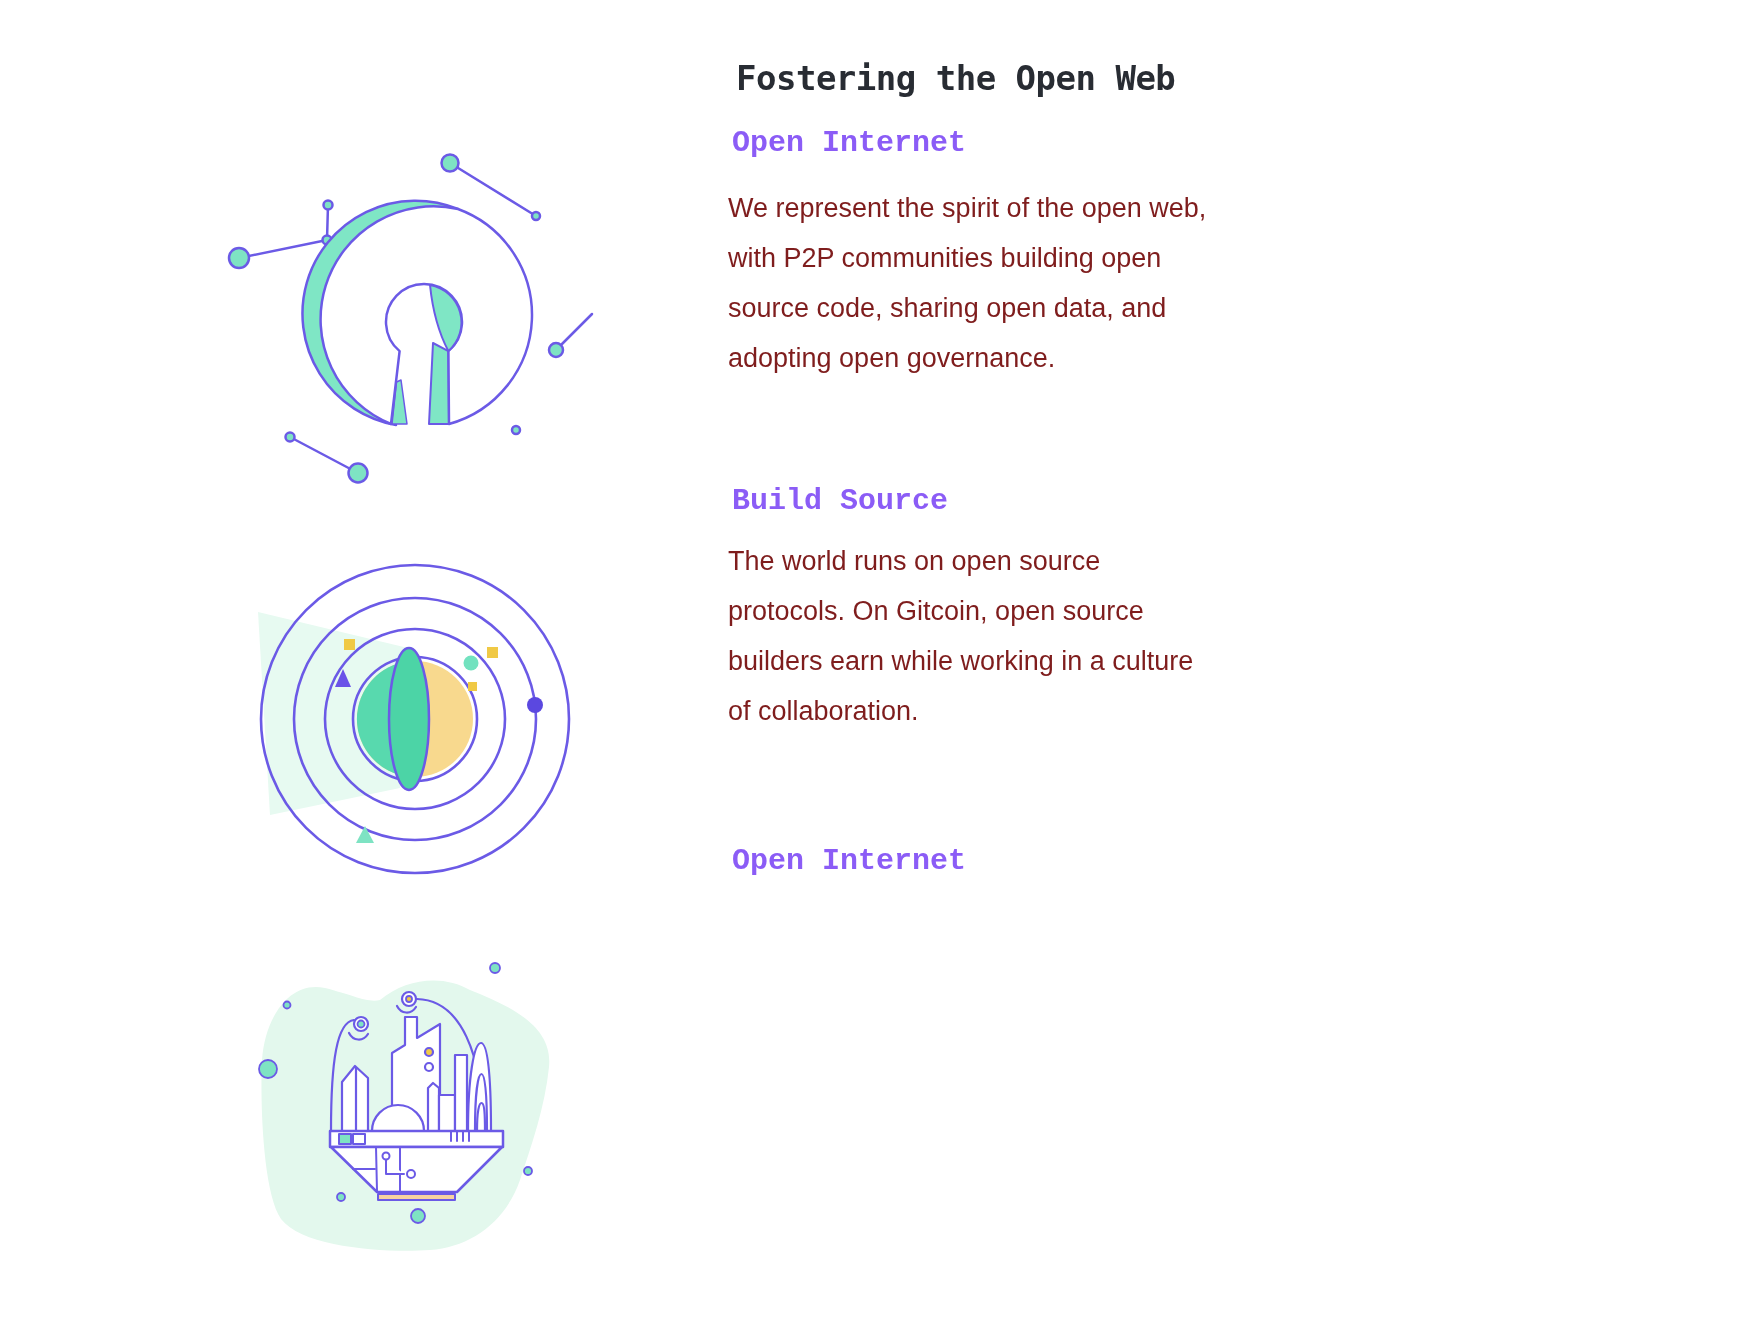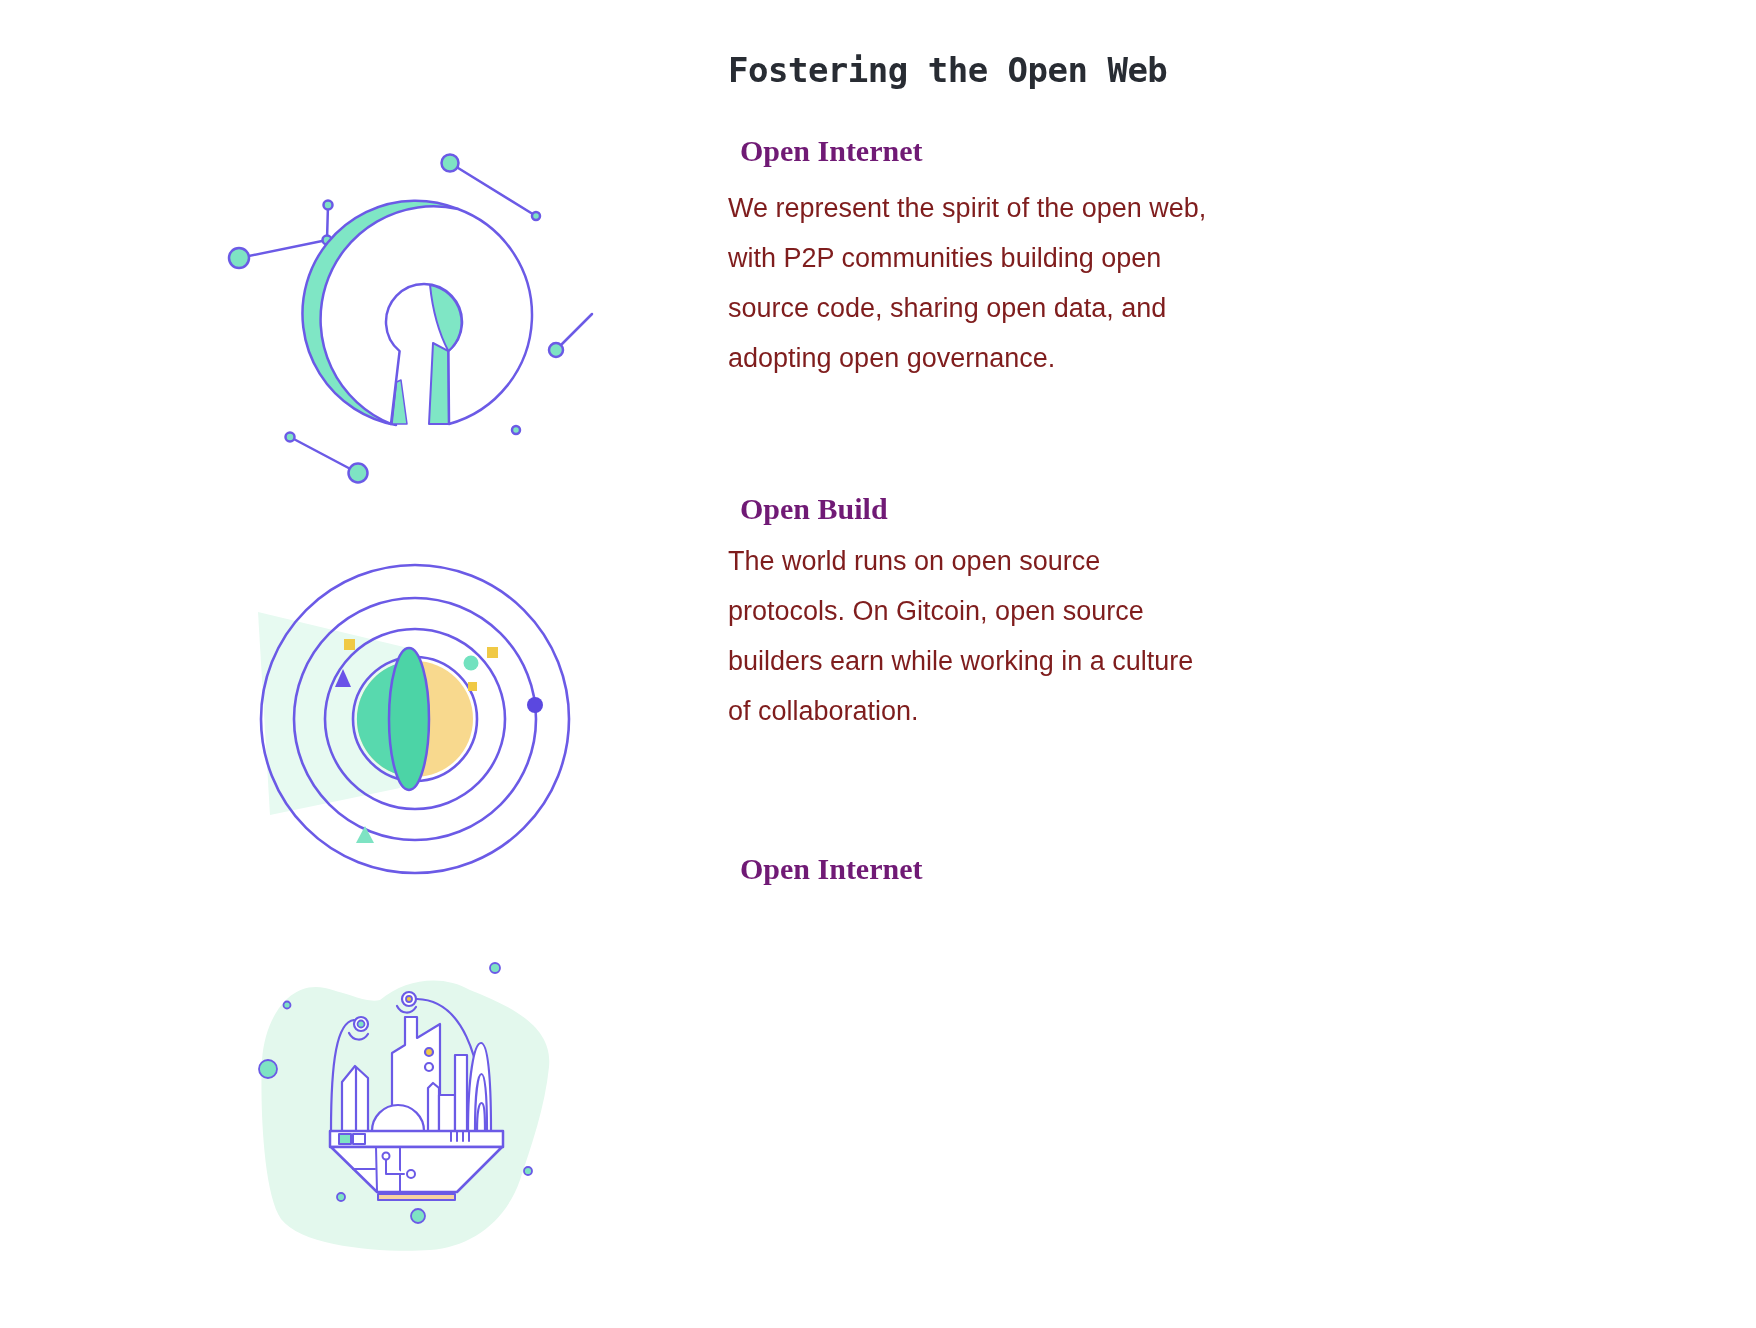--- a/index.html
+++ b/index.html
@@ -2,25 +2,25 @@
 <html><head>
 <meta charset="utf-8">
 <style>
   html,body{margin:0;padding:0;background:#ffffff;}
   .canvas{position:relative;width:1756px;height:1328px;background:#ffffff;overflow:hidden;
           font-family:"Liberation Sans",sans-serif;}
   .illus{position:absolute;}
   .illus1{left:180px;top:128px;width:420px;height:370px;}
   .illus2{left:252px;top:556px;width:330px;height:330px;}
   .illus3{left:255px;top:955px;width:300px;height:310px;}
-  .title{position:absolute;left:728px;top:50px;margin:0;
+  .title{position:absolute;left:728px;top:50px;margin:8px;
          font-family:"DejaVu Sans Mono",monospace;font-size:34px;font-weight:700;
          color:#282c33;letter-spacing:-0.5px;}
-  .sec-h{position:absolute;left:728px;margin:12px;font-size:30px;font-weight:700;color:#701a75;
-         font-family:Liberation Serif, serif;}
+  .sec-h{position:absolute;left:728px;margin:4px;font-size:30px;font-weight:700;color:#8b5cf6;
+         font-family:Liberation Mono, monospace;}
   .sec-p{position:absolute;left:728px;margin:0;width:580px;font-size:27px;font-weight:400;
          color:#7f1d1d;line-height:50px;white-space:pre-line;
          font-family:"Liberation Sans",sans-serif;}
   .h1{top:122px;} .p1{top:183px;}
   .h2{top:480px;} .p2{top:536px;}
   .h3{top:840px;} .p3{top:901px;}
   svg{display:block;}
 </style>
 </head>
 <body>
@@ -145,21 +145,21 @@
   </div>
 
   <h1 class="title">Fostering the Open Web</h1>
 
   <h2 class="sec-h h1">Open Internet</h2>
   <p class="sec-p p1">We represent the spirit of the open web,
 with P2P communities building open
 source code, sharing open data, and
 adopting open governance.</p>
 
-  <h2 class="sec-h h2">Open Build</h2>
+  <h2 class="sec-h h2">Build Source</h2>
   <p class="sec-p p2">The world runs on open source
 protocols. On Gitcoin, open source
 builders earn while working in a culture
 of collaboration.</p>
 
   <h2 class="sec-h h3">Open Internet</h2>
 
 </div>
 
 </body></html>

